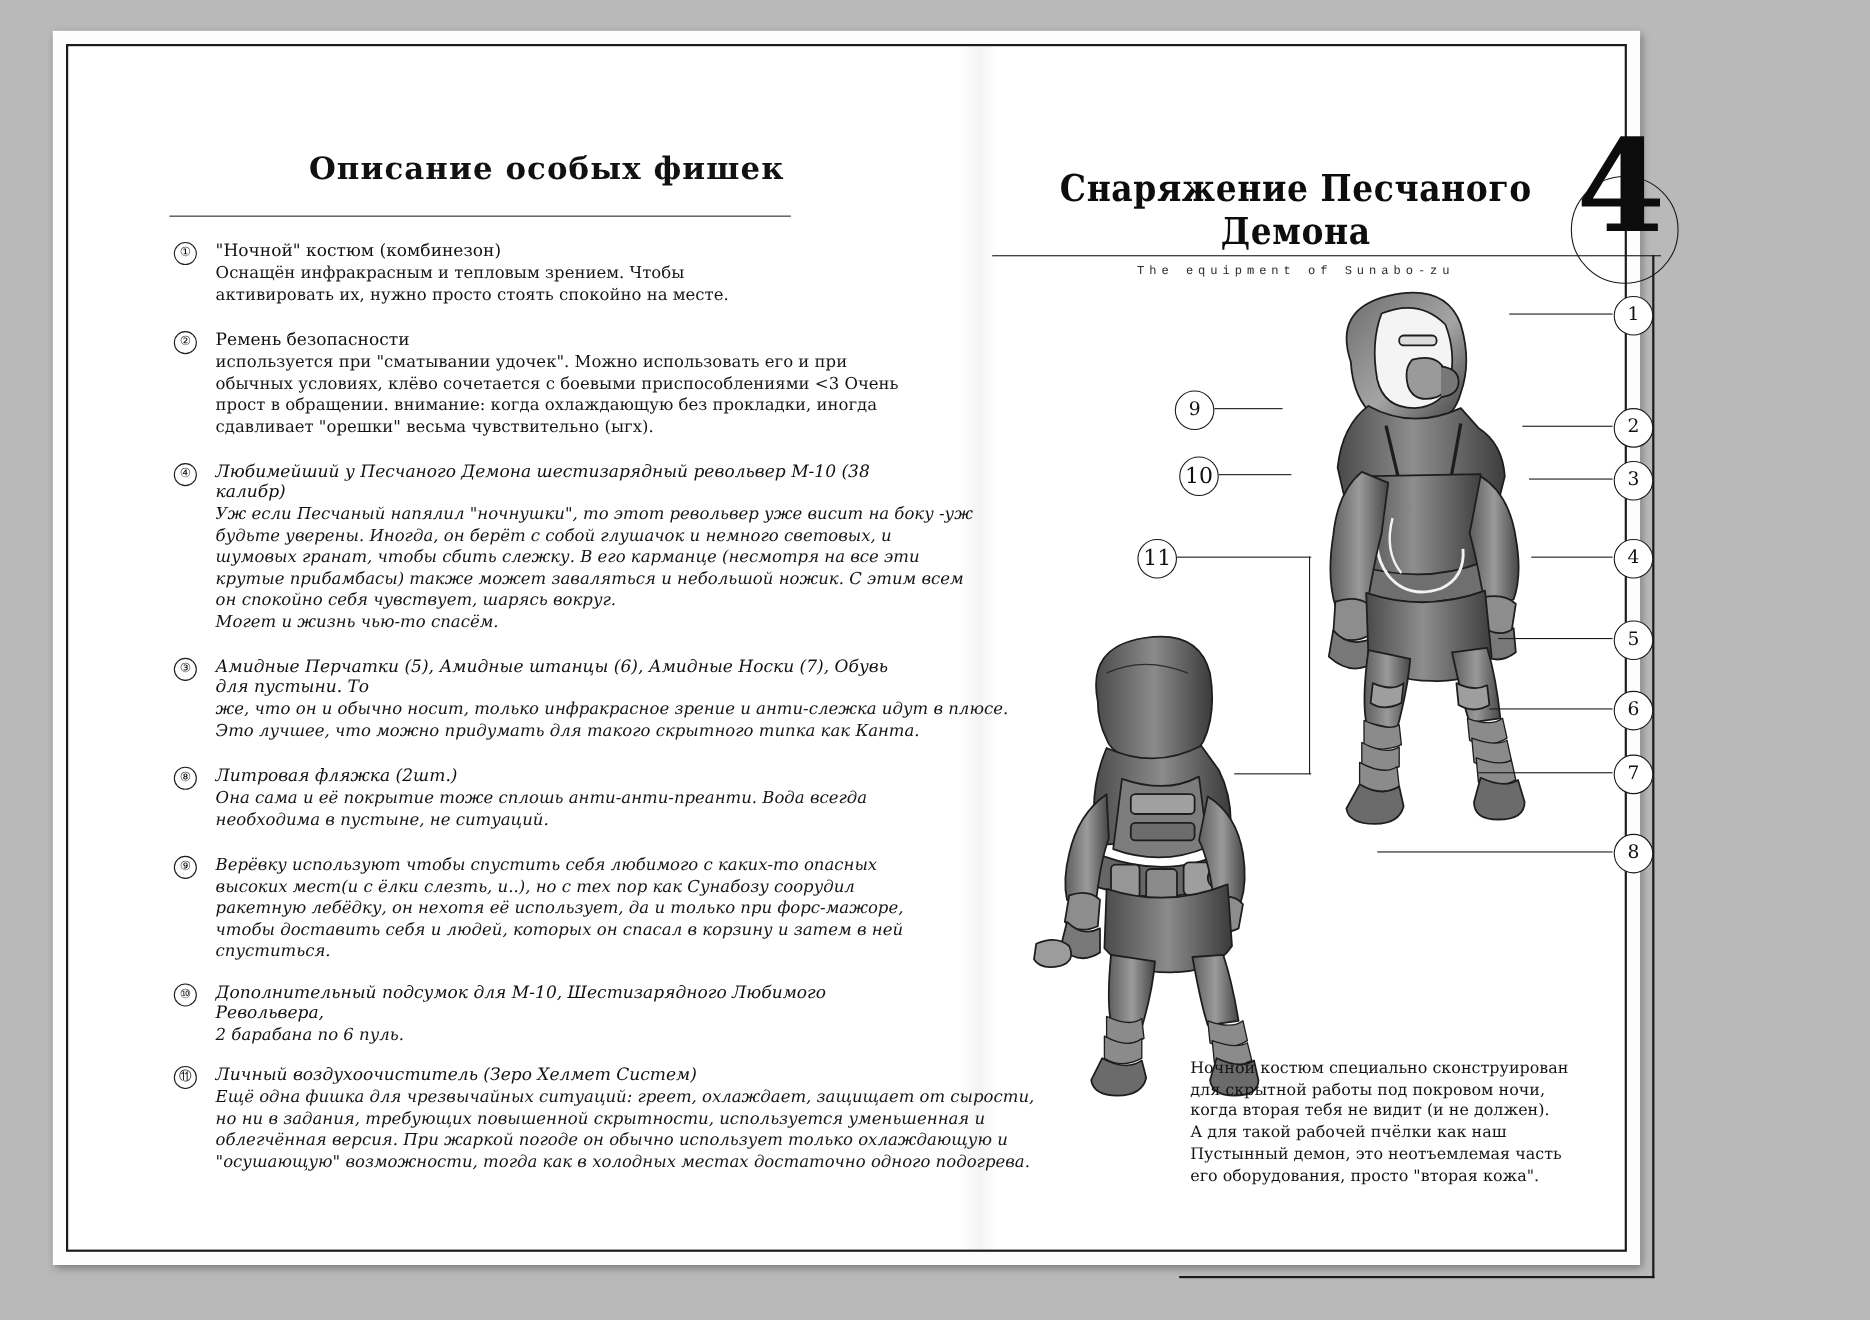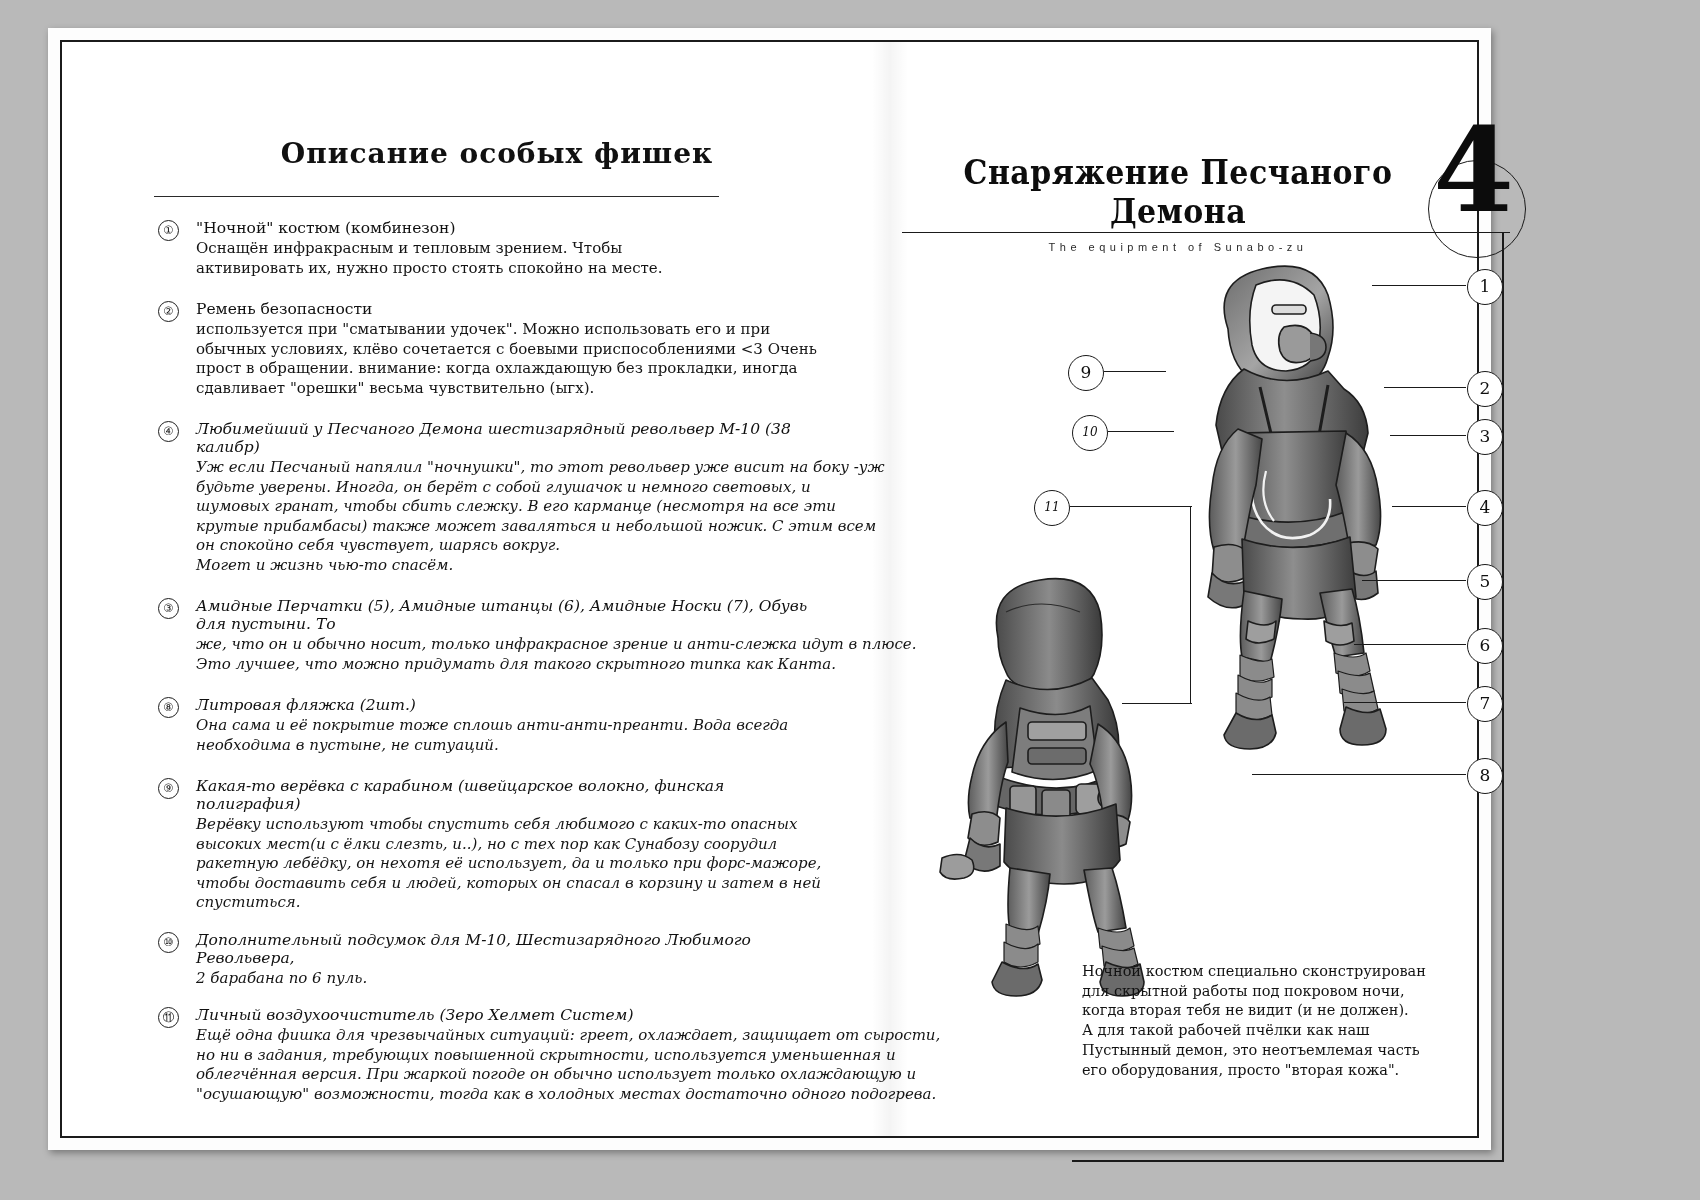--- a/index.html
+++ b/index.html
@@ -121,21 +121,21 @@
     font-size: 30px;
     color: #0d0d0d;
     letter-spacing: 0.5px;
     text-align: center;
     padding-right: 58px;
     transform: scaleY(1.12);
     transform-origin: left center;
   }
   #right-subtitle {
     margin-top: 14px;
-    font-family: Liberation Sans, sans-serif;
+    font-family: Liberation Mono, monospace;
     font-size: 11px;
     letter-spacing: 4.5px;
     color: #2b2b2b;
     text-align: center;
     padding-right: 58px;
   }
   #big-number {
     position: absolute;
     right: 18px;
     top: 10px;
@@ -188,21 +188,21 @@
     border: 1.6px solid #1a1a1a;
     border-radius: 50%;
     background: #fff;
     font-family: "DejaVu Serif", serif;
     font-size: 17px;
     line-height: 33px;
     text-align: center;
     color: #101010;
     z-index: 5;
   }
-  .callout.small { font-size: 12px; font-style: italic; }
+  .callout.small { font-size: 20px; }
   .leader {
     position: absolute;
     height: 1.4px;
     background: #1a1a1a;
     z-index: 3;
   }
   .leader-v {
     position: absolute;
     width: 1.4px;
     background: #1a1a1a;
@@ -281,21 +281,20 @@
         <span class="num">⑧</span>
         <div class="entry-head">Литровая фляжка (2шт.)</div>
         <div class="entry-body">
           <span class="ln">Она сама и её покрытие тоже сплошь анти-анти-преанти. Вода всегда</span>
           <span class="ln">необходима в пустыне, не ситуаций.</span>
         </div>
       </div>
 
       <div class="entry ital">
         <span class="num">⑨</span>
-        <div class="entry-head">Какая-то верёвка с карабином (швейцарское волокно, финская полиграфия)</div>
         <div class="entry-body">
           <span class="ln">Верёвку используют чтобы спустить себя любимого с каких-то опасных</span>
           <span class="ln">высоких мест(и с ёлки слезть, и..), но с тех пор как Сунабозу соорудил</span>
           <span class="ln">ракетную лебёдку, он нехотя её использует, да и только при форс-мажоре,</span>
           <span class="ln">чтобы доставить себя и людей, которых он спасал в корзину и затем в ней</span>
           <span class="ln">спуститься.</span>
         </div>
       </div>
 
       <div class="entry ital compact">

